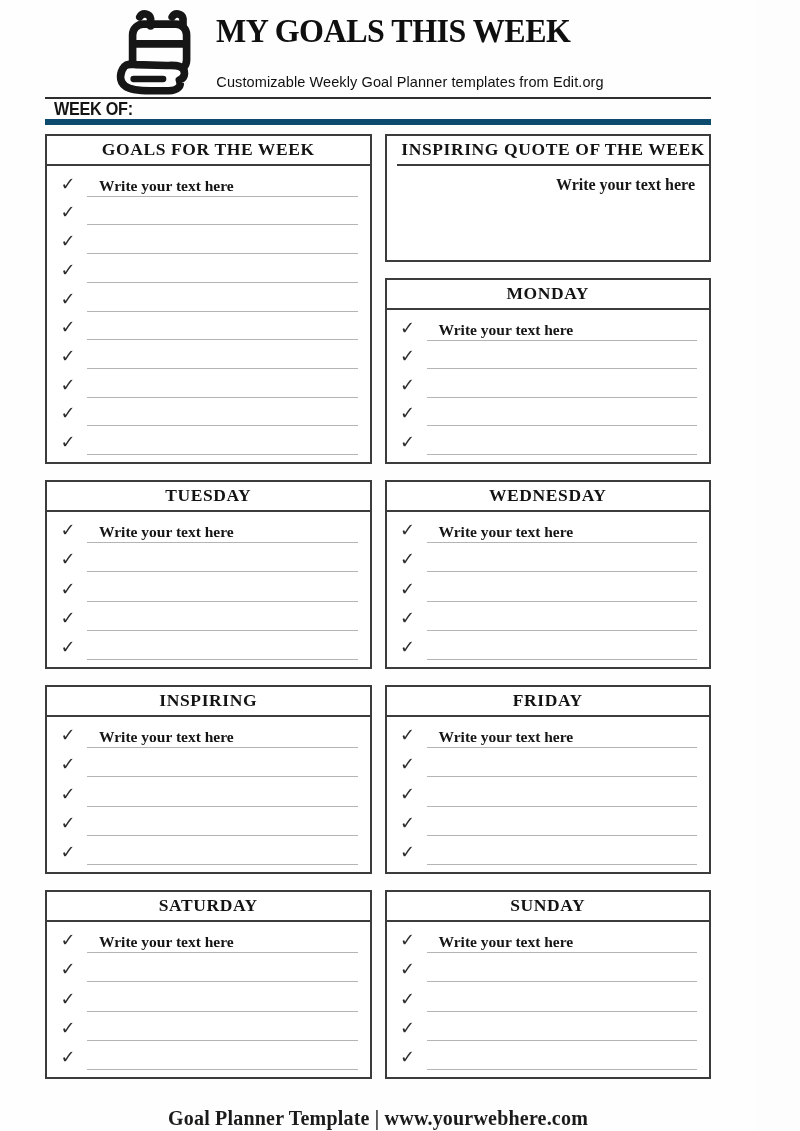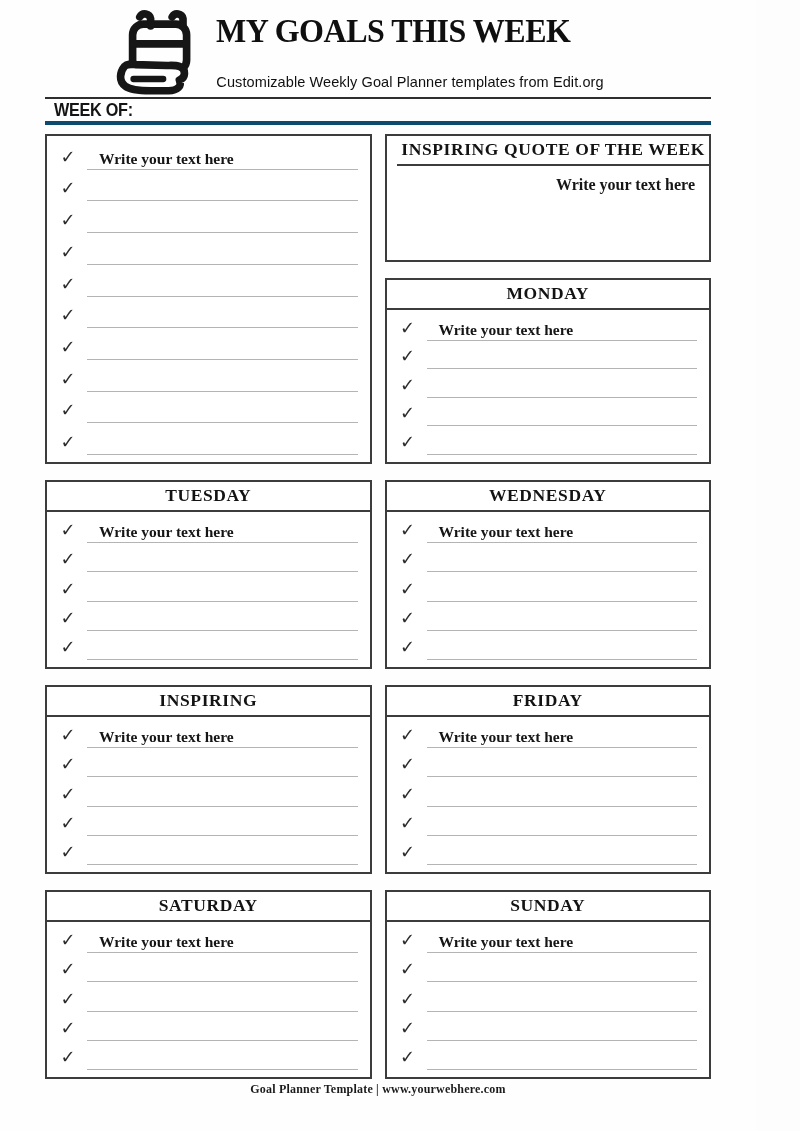--- a/index.html
+++ b/index.html
@@ -30,21 +30,21 @@
   .page-subtitle {
     font-family:"Liberation Sans", sans-serif;
     font-size:14.5px; color:#101010; margin-top:24px;
     letter-spacing:0.1px;
   }
 
   
   .weekof {
     margin:0 45px; height:28px;
     border-top:2px solid #2e2e2e;
-    border-bottom:4px solid #0c4a6e;
+    border-bottom:6px solid #0c4a6e;
     display:flex; align-items:center;
   }
   .weekof-label {
     font-family:"Liberation Sans", sans-serif;
     font-weight:700; font-size:18px; letter-spacing:-0.3px;
     padding-left:10px; display:inline-block;
     transform:scaleX(0.9); transform-origin:left center;
     white-space:nowrap;
   }
   .weekof-blank { flex:1; height:100%; }
@@ -89,22 +89,22 @@
     flex:1; border-bottom:1px solid #b4b4b4;
     padding:0 0 1px 12px; min-width:0;
   }
   .row-text {
     font-weight:700; font-size:15.5px; color:#151515;
     white-space:nowrap;
   }
 
   
   .footer {
-    margin-top:3px; text-align:center;
-    font-weight:700; font-size:12px; color:#1b1b1b;
+    margin-top:28px; text-align:center;
+    font-weight:700; font-size:20px; color:#1b1b1b;
     letter-spacing:0.2px;
   }
 </style>
 </head>
 <body>
 
 <div class="page">
 
   <div class="header">
     <svg class="header-icon" viewBox="0 0 100 100" fill="none" stroke="#161616" stroke-width="8.5" stroke-linecap="round" stroke-linejoin="round">
@@ -126,20 +126,21 @@
   </div>
 
   <div class="weekof">
     <span class="weekof-label">WEEK OF:</span>
     <span class="weekof-blank"></span>
   </div>
 
   <div class="grid">
 
     <div class="box box-goals">
+      <div class="box-header">GOALS FOR THE WEEK</div>
       <div class="box-body">
           <div class="check-row">
             <span class="check-icon">✓</span>
             <span class="check-line"><span class="row-text">Write your text here</span></span>
           </div>
           <div class="check-row">
             <span class="check-icon">✓</span>
             <span class="check-line"></span>
           </div>
           <div class="check-row">

